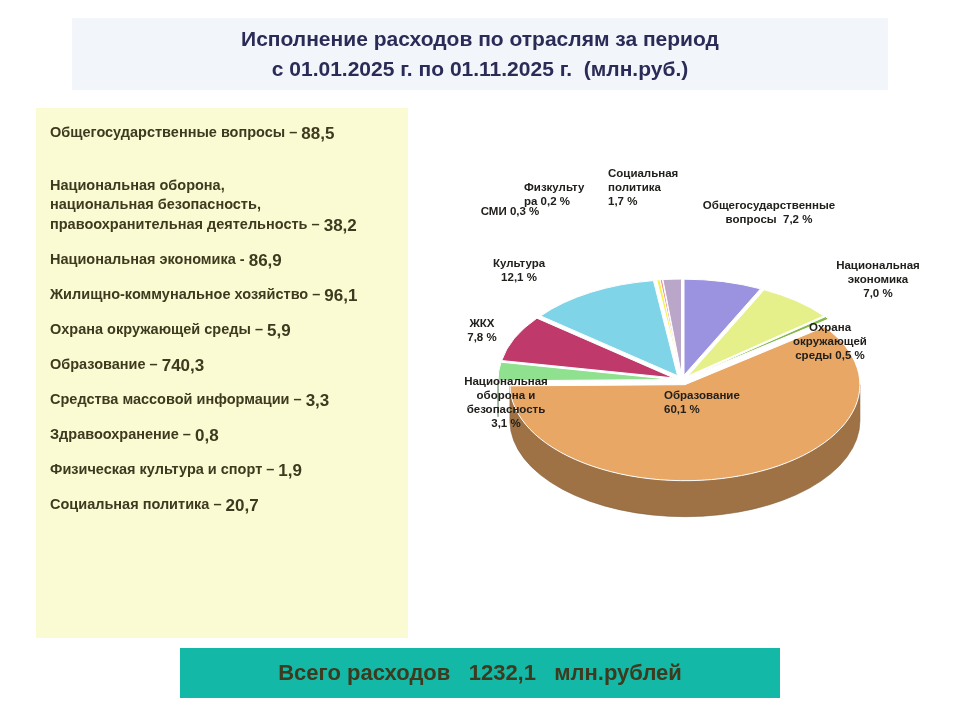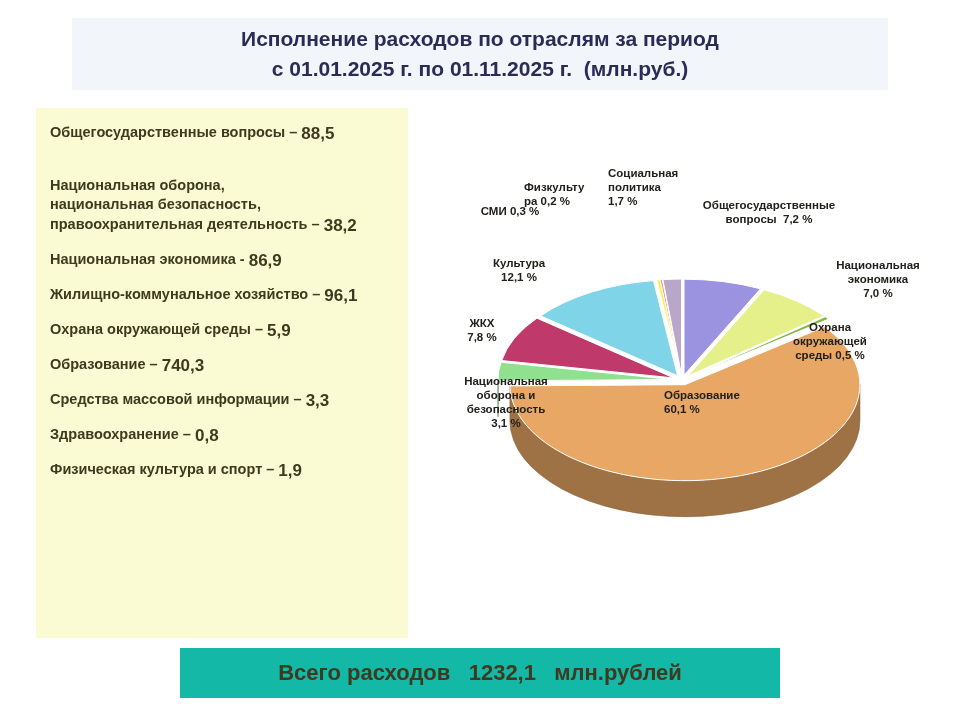--- a/index.html
+++ b/index.html
@@ -138,20 +138,23 @@
     <span>Образование  –  </span><span class="val">740,3</span>
   </div>
   <div class="legend-item">
     <span>Средства массовой информации  – </span><span class="val">3,3</span>
   </div>
   <div class="legend-item">
     <span>Здравоохранение – </span><span class="val">0,8</span>
   </div>
   <div class="legend-item">
     <span>Физическая культура и спорт – </span><span class="val">1,9</span>
+  </div>
+  <div class="legend-item">
+    <span>Социальная политика – </span><span class="val">20,7</span>
   </div>
 </div>
 
 <div id="chart-area">
   <svg id="pie-svg" width="540" height="530" viewBox="0 0 540 530">
       <g>
         <path d="M 86.04617509353085 272.7869692841985
                  A 175 96 0 0 1 86.03235782919867 271.5806294553967
                  L 86.03235782919867 307.5806294553967
                  A 175 96 0 0 0 86.04617509353085 308.7869692841985 Z" fill="rgb(97,152,97)" stroke="rgb(79,123,79)" stroke-width="0.6"></path>

